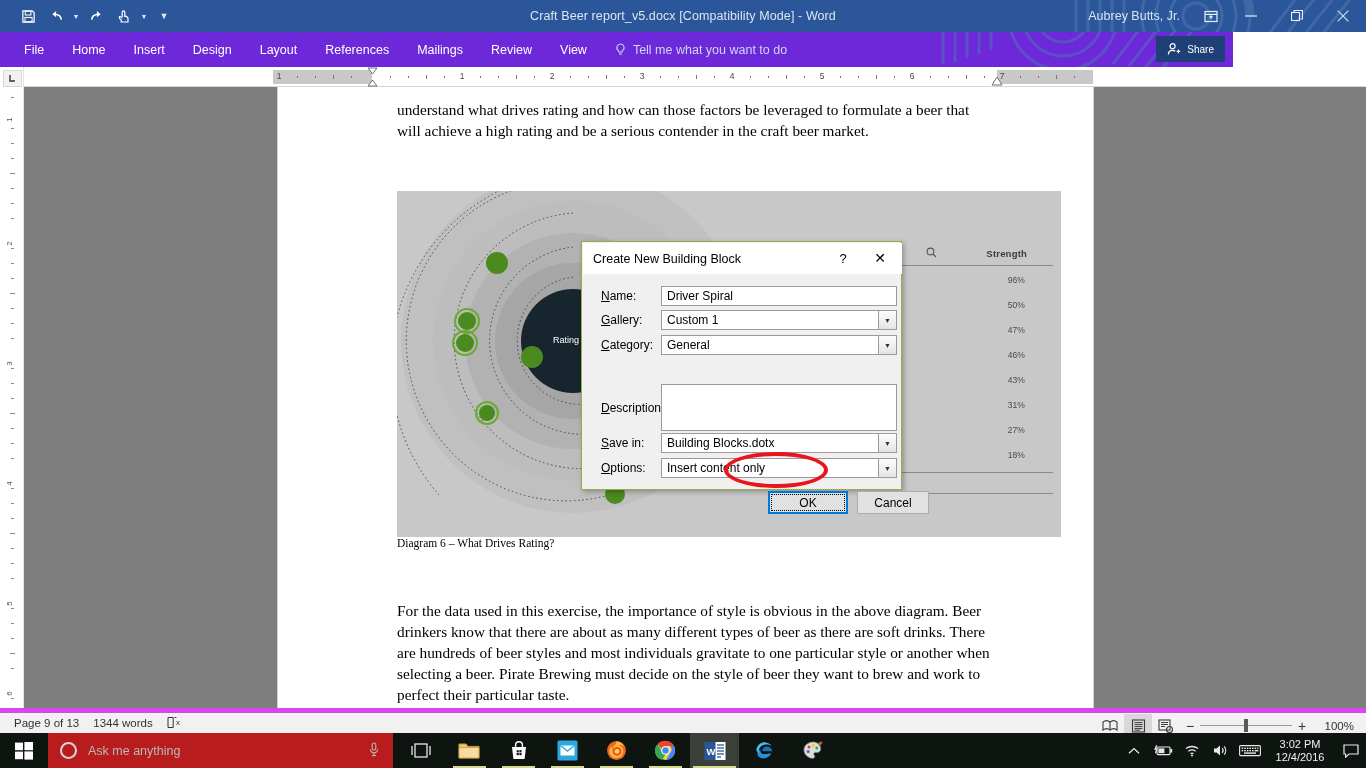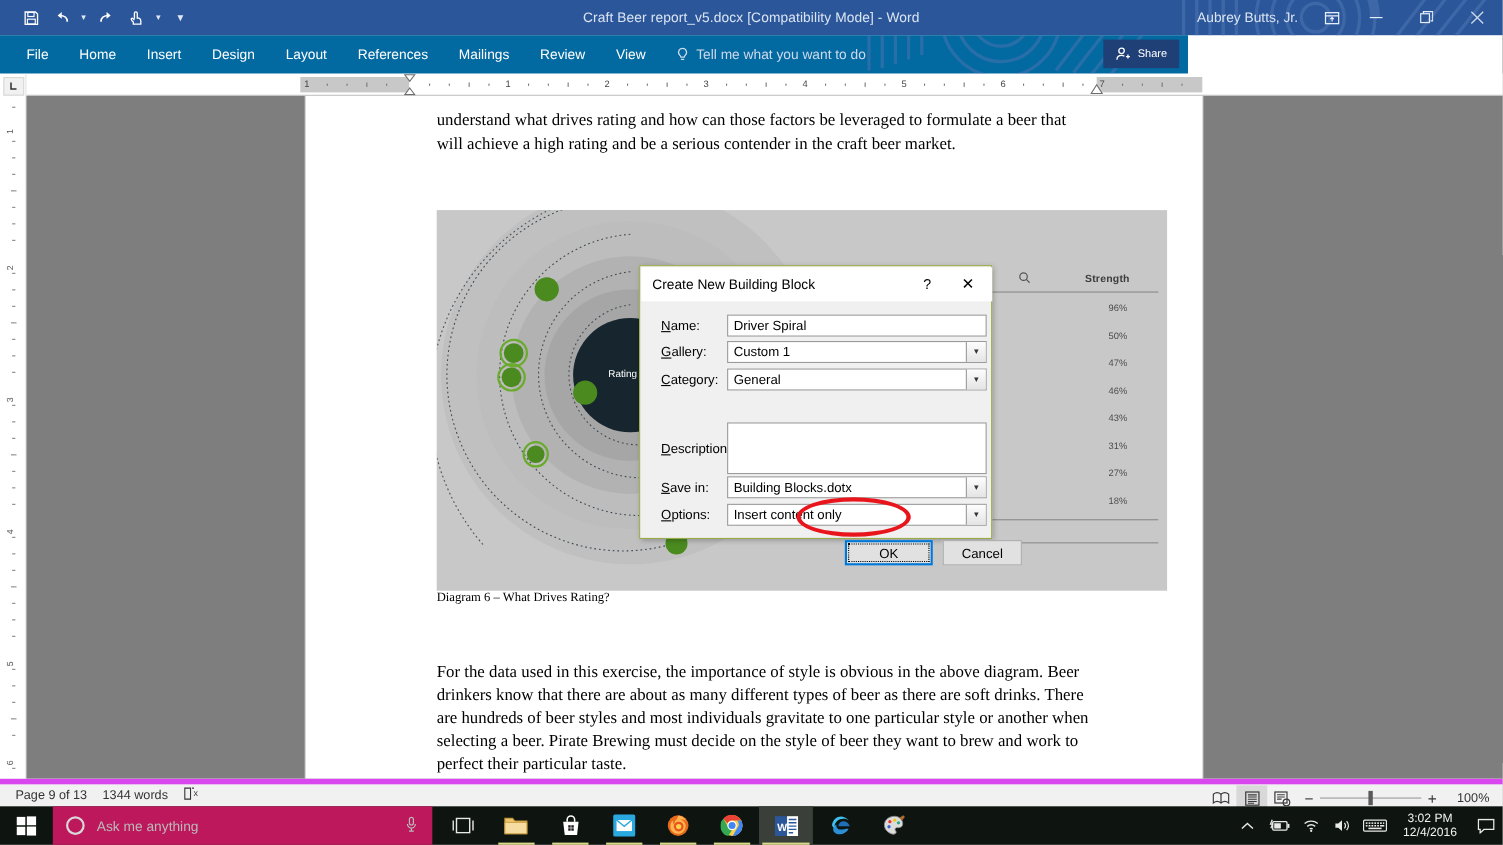--- a/index.html
+++ b/index.html
@@ -33,22 +33,22 @@
   .tb-user{ color:#dbe4f2; font-size:12.5px; margin-right:14px; }
   .tb-icon{
     width:34px; height:32px; display:flex; align-items:center; justify-content:center;
     color:#e7eefb; font-size:13px; cursor:default;
   }
   .win-btn{ width:46px; height:32px; display:flex; align-items:center; justify-content:center;
     color:#e7eefb; font-size:13px; cursor:default; }
   .win-btn.close{ color:#cfd9ea; }
   
   .ribbon{
-    position:absolute; left:0; top:32px; width:1080px; height:35px;
-    background:#0369a1; overflow:hidden;
+    position:absolute; left:0; top:32px; width:1233px; height:35px;
+    background:#6d28d9; overflow:hidden;
   }
   .rb-deco{ position:absolute; right:0; top:-78px; width:420px; height:120px; opacity:.5; }
   .tabs{ position:absolute; left:10px; top:0; height:35px; display:flex; align-items:center; }
   .tab{
     height:35px; padding:0 14px; display:flex; align-items:center;
     color:#ffffff; font-size:12.5px; cursor:default;
   }
   .tellme{
     height:35px; display:flex; align-items:center; gap:7px; padding:0 10px 0 14px;
     color:#cdd9ec; font-size:12.5px; font-style:normal; cursor:default;
@@ -204,21 +204,21 @@
   .taskbar{
     position:absolute; left:0; top:733px; width:1366px; height:35px;
     background:#0e1510;
   }
   .start{
     position:absolute; left:0; top:0; width:48px; height:35px;
     display:flex; align-items:center; justify-content:center; cursor:default;
   }
   .searchbox{
     position:absolute; left:48px; top:0; width:345px; height:35px;
-    background:#be185d; display:flex; align-items:center; cursor:default;
+    background:#b91c1c; display:flex; align-items:center; cursor:default;
   }
   .cortana{
     width:17px; height:17px; border:2px solid #d8d8d8; border-radius:50%;
     margin-left:12px;
   }
   .search-ph{ margin-left:11px; font-size:12.5px; color:#b9b9b9; }
   .mic{ position:absolute; right:14px; color:#b9b9b9; font-size:13px; }
   .tasks{ position:absolute; left:396px; top:0; height:35px; display:flex; align-items:center; }
   .tkbtn{
     width:49px; height:35px; display:flex; align-items:center; justify-content:center;

